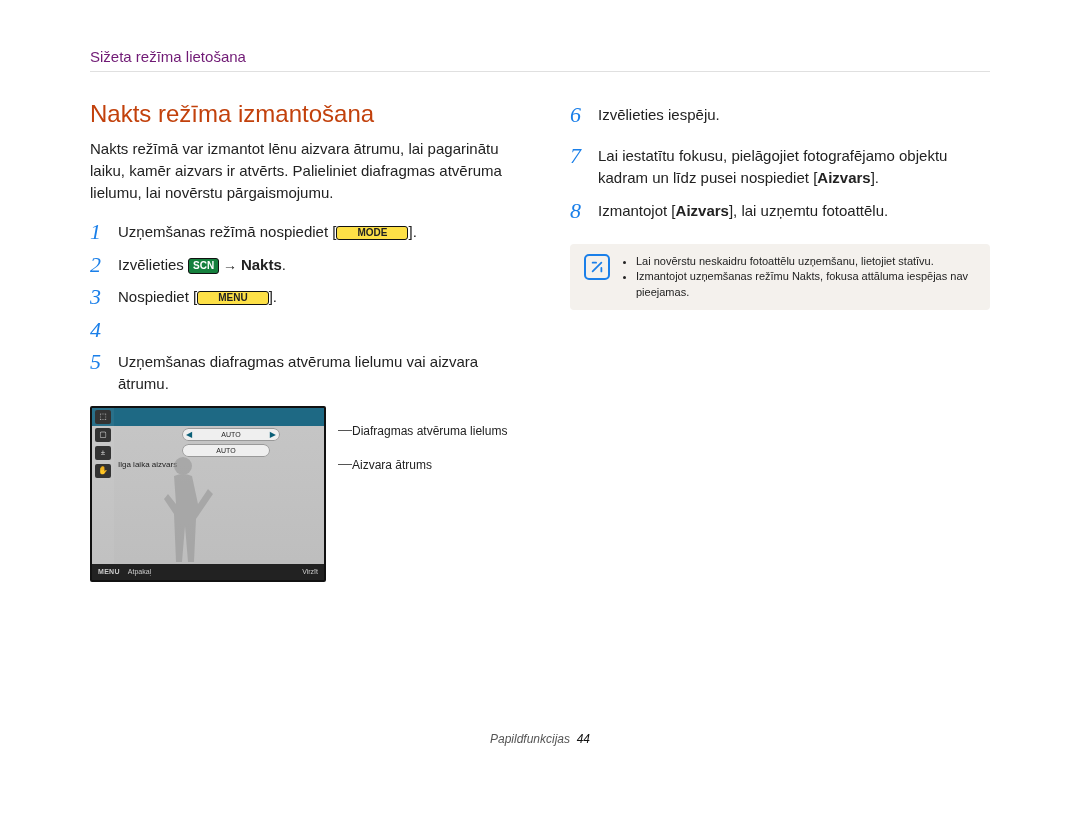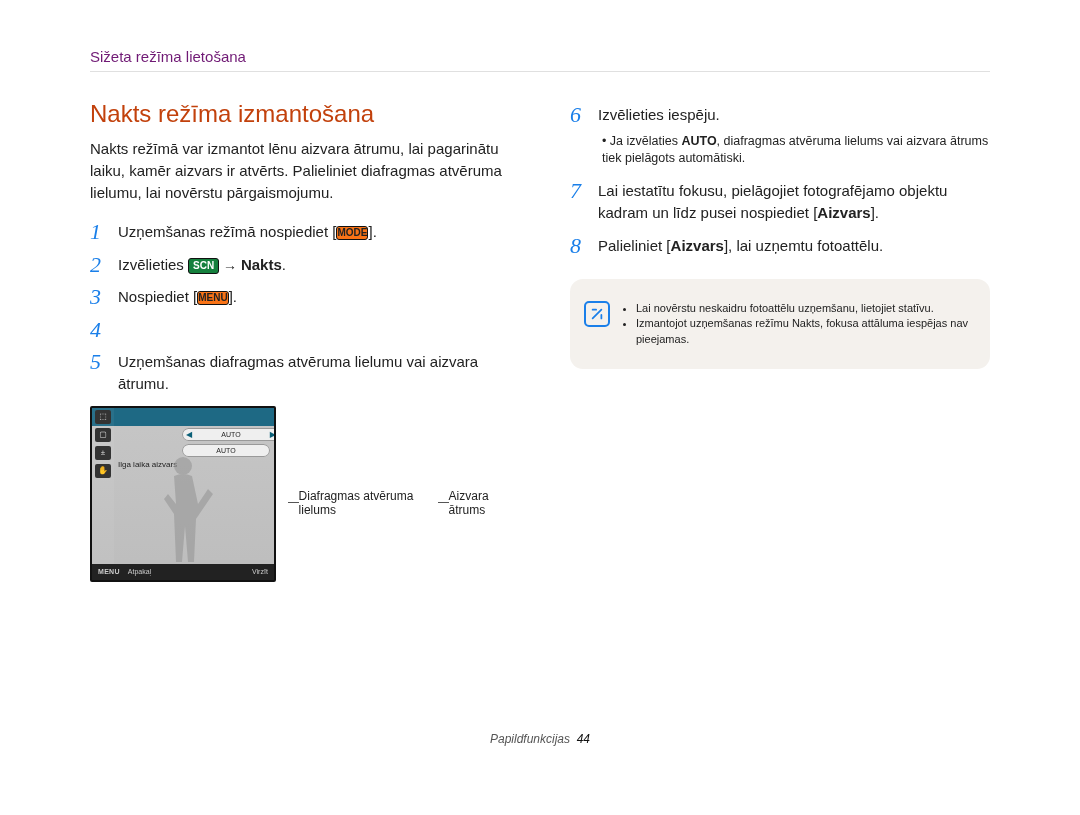--- a/index.html
+++ b/index.html
@@ -21,25 +21,25 @@
   ol.steps > li { display: flex; margin-bottom: 10px; }
   .step-num { font-family: Georgia, 'Times New Roman', serif; color: #1a7fe9; font-size: 22px; font-style: italic; width: 28px; flex-shrink: 0; line-height: 1; font-weight: 500; }
   .step-text { font-size: 15px; line-height: 1.5; }
   .step-text .strong { font-weight: 700; }
   .small-serif { font-family: Liberation Sans, sans-serif; font-size: 15px; }
 
   .btn-icon {
     display: inline-block;
     border: 1px solid #111;
     border-radius: 3px;
-    padding: 1px 0;
+    padding: 1px 20px;
     font-size: 10px;
     font-weight: 700;
     line-height: 1;
-    background: #f97316;
+    background: #fde047;
     vertical-align: middle;
   }
   .btn-icon.dark { background: #15803d; color: #fff; border-color: #111; padding: 2px 4px; border-radius: 3px; }
   .btn-icon.cam { background: #111; color: #fff; padding: 3px 5px; }
   .btn-icon.cam svg { width: 10px; height: 8px; display: block; }
 
   .arrow { font-family: Arial; font-size: 14px; }
 
   
   .lcd-wrap { display: flex; gap: 12px; margin-top: 10px; }
@@ -79,30 +79,30 @@
   .lcd .person {
     position: absolute; left: 66px; bottom: 16px; width: 60px; height: 110px; opacity: .65;
   }
   .lcd .bottombar {
     position: absolute; bottom: 0; left: 0; right: 0; height: 16px;
     background: #222; color: #ccc; font-size: 7px;
     display: flex; align-items: center; gap: 8px; padding: 0 6px;
   }
   .lcd .bottombar .mn { font-weight: 700; letter-spacing: .3px; }
 
-  .lcd-callouts { display: flex; font-size: 12px; gap: 20px; margin-top: 18px; }
+  .lcd-callouts { display: flex; flex-direction: column; font-size: 12px; gap: 20px; margin-top: 18px; }
   .callout-line { display: flex; align-items: center; gap: 0; }
   .callout-line .dash { width: 14px; border-top: 1px solid #555; }
 
   
   .note {
     display: flex; gap: 12px;
     background: #f4f1ed;
-    border-radius: 13px;
-    padding: 22px 14px;
+    border-radius: 4px;
+    padding: 10px 14px;
     margin-top: 22px;
   }
   .note .note-icon {
     width: 22px; height: 22px; flex-shrink: 0;
     border: 2px solid #1a7fe9; border-radius: 5px;
     display: flex; align-items: center; justify-content: center;
   }
   .note .note-icon svg { width: 14px; height: 14px; }
   .note ul { margin: 0; padding-left: 14px; font-size: 11px; line-height: 1.4; }
 
@@ -198,35 +198,32 @@
       </div>
     </div>
 
     <div class="col">
       <ol class="steps" style="margin-top:4px;">
         <li>
           <span class="step-num">6</span>
           <span class="step-text">
             <span>Izvēlieties iespēju.</span>
             <div style="height:6px"></div>
-            <div class="indent-bullet">
-              <span>Ja izvēlaties </span><span class="strong">AUTO</span><span>, diafragmas atvēruma lielums vai aizvara ātrums tiek pielāgots automātiski.</span>
-            </div>
           </span>
         </li>
         <li style="margin-top:12px;">
           <span class="step-num">7</span>
           <span class="step-text">
             <span>Lai iestatītu fokusu, pielāgojiet fotografējamo objektu kadram un līdz pusei nospiediet [</span><span class="strong">Aizvars</span><span>].</span>
           </span>
         </li>
         <li>
           <span class="step-num">8</span>
           <span class="step-text">
-            <span>Palieliniet [</span><span class="strong">Aizvars</span><span>], lai uzņemtu fotoattēlu.</span>
+            <span>Izmantojot [</span><span class="strong">Aizvars</span><span>], lai uzņemtu fotoattēlu.</span>
           </span>
         </li>
       </ol>
 
       <div class="note">
         <div class="note-icon">
           <svg viewBox="0 0 16 16">
               <path d="M3 13 L13 3 M3 3 h4 M13 13 v-4" stroke="#1a7fe9" stroke-width="2" fill="none" stroke-linecap="round"></path>
             </svg>
         </div>

